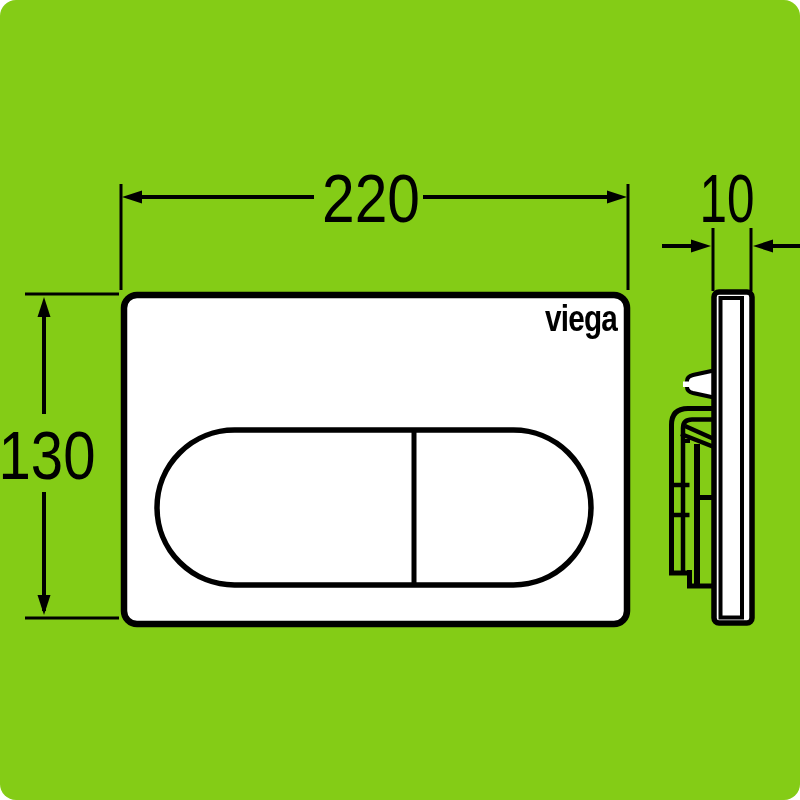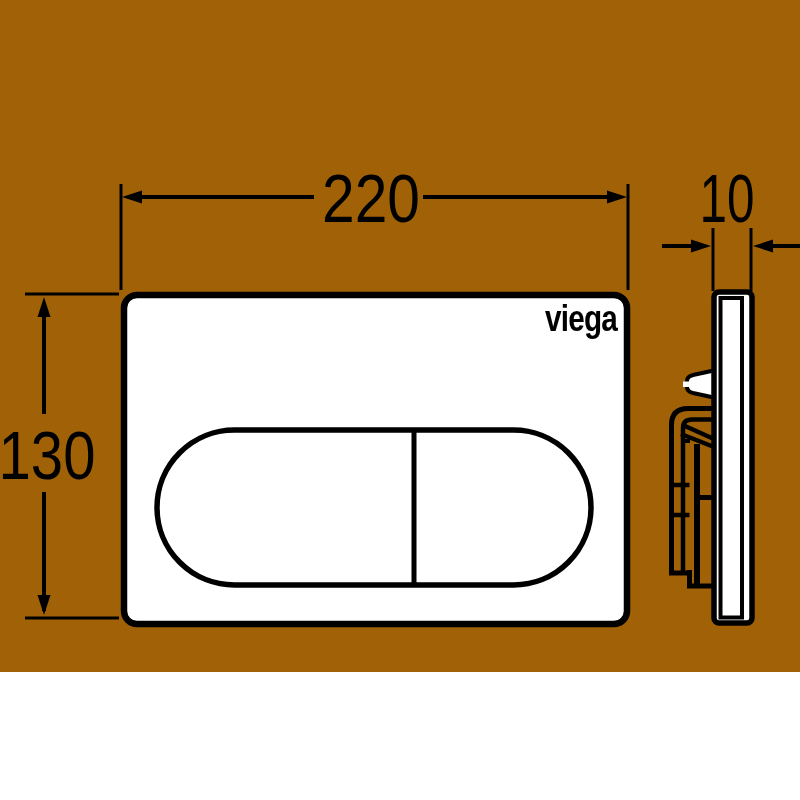--- a/index.html
+++ b/index.html
@@ -6,23 +6,24 @@
     margin: 0;
     padding: 0;
     width: 800px;
     height: 800px;
     background: #ffffff;
     font-family: "Liberation Sans", sans-serif;
   }
   .stage {
     position: relative;
     width: 800px;
-    height: 672px;
-    background: #a16207;
+    height: 800px;
+    background: #84cc16;
     overflow: hidden;
+    border-radius: 16px;
   }
   svg text {
     font-family: "Liberation Sans", sans-serif;
     fill: #000000;
   }
   .dim-label {
     font-size: 68px;
     font-weight: 400;
   }
   .brand-label {

